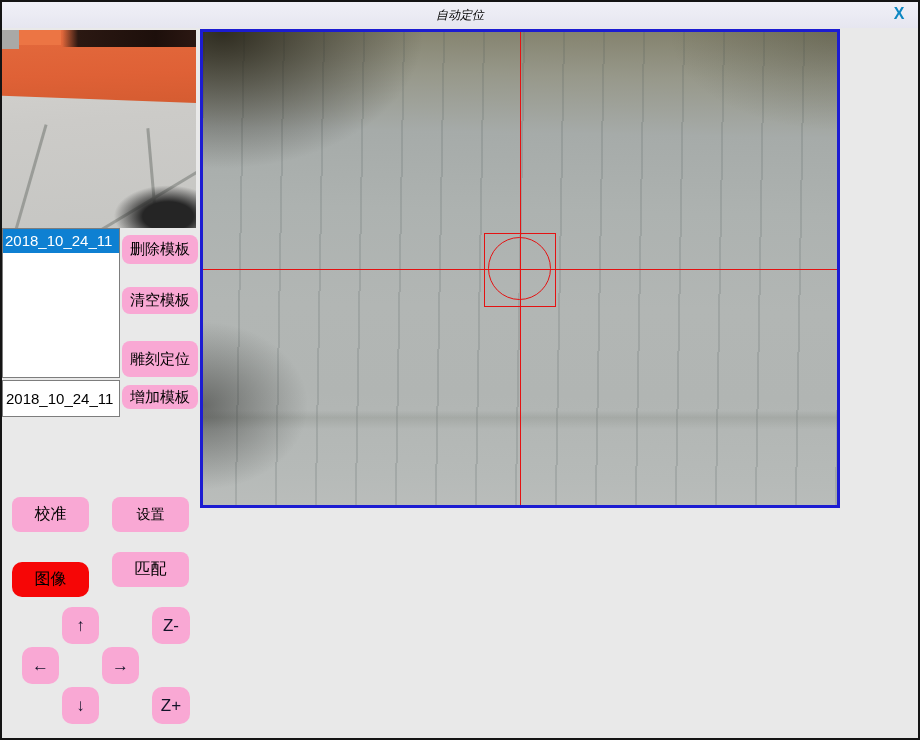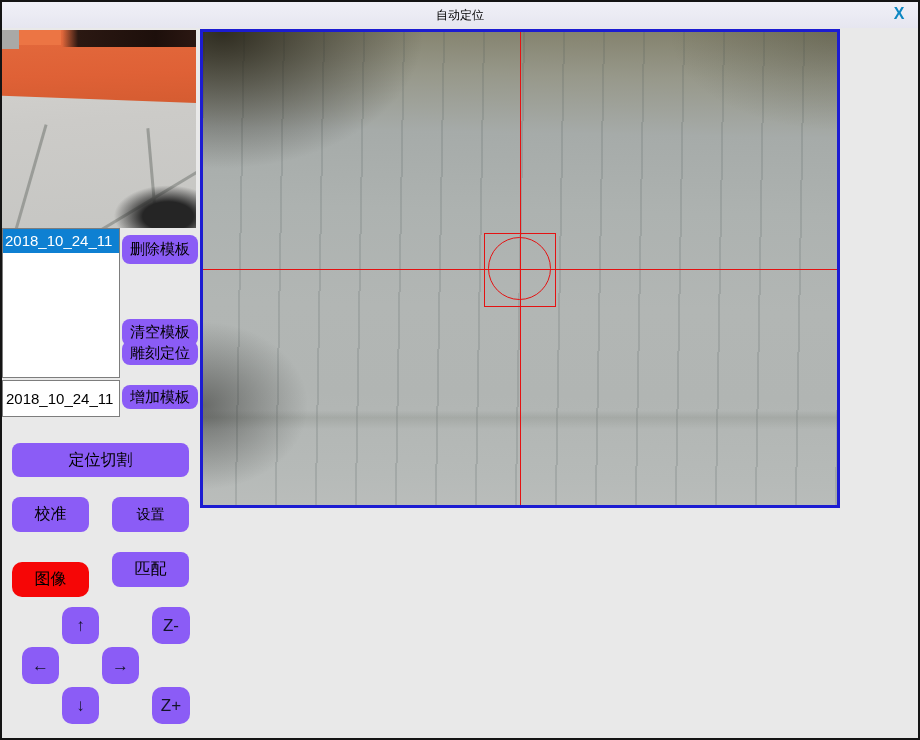--- a/index.html
+++ b/index.html
@@ -1,21 +1,21 @@
 <!DOCTYPE html>
 <html><head>
 <meta charset="utf-8">
 <style>
   * { margin:0; padding:0; box-sizing:border-box; }
   html,body { width:920px; height:740px; font-family:"Liberation Sans","DejaVu Sans",sans-serif; }
   .window { position:relative; width:920px; height:740px; background:#e9e9e9; overflow:hidden; }
   .frame { position:absolute; inset:0; box-shadow:inset 0 0 0 2px #141414; pointer-events:none; z-index:60; }
 
   .titlebar { position:absolute; left:2px; top:2px; width:916px; height:26px;
-    background:linear-gradient(180deg,#f0f0f7,#e6e6f0); display:flex; align-items:center; justify-content:center; }
+    background:linear-gradient(180deg,#f0f0f7,#e6e6f0); display:flex; align-items:center; justify-content:center;font-style:italic; }
   .title { font-size:12px; color:#000; }
   .close-x { position:absolute; right:10px; top:3px; width:22px; height:22px; display:flex;
     align-items:center; justify-content:center; font-size:16px; font-weight:bold; color:#0d87c2; cursor:pointer; }
 
   
   .thumb { position:absolute; left:2px; top:30px; width:194px; height:198px; overflow:hidden;
     background:linear-gradient(175deg,#d6d5d2 0%,#cccbc8 45%,#c6c6c3 100%); }
   .thumb .grout { position:absolute; background:#9a9c98; }
   .g1 { width:3px; height:135px; left:24px; top:92px; transform:rotate(16deg); }
   .g2 { width:3px; height:130px; left:150px; top:98px; transform:rotate(-5deg); }
@@ -34,24 +34,24 @@
   .listbox { position:absolute; left:2px; top:228px; width:118px; height:150px; background:#ffffff;
     border:1px solid #7d7d7d; overflow:hidden; }
   .list-item { height:24px; line-height:24px; font-size:15px; padding-left:2px; white-space:nowrap; }
   .list-item.selected { background:#0e80d2; color:#ffffff; }
   .name-field { position:absolute; left:2px; top:380px; width:118px; height:37px; background:#ffffff;
     border:1px solid #7d7d7d; font-size:15px; color:#000; padding-left:3px;
     font-family:"Liberation Sans","DejaVu Sans",sans-serif; }
 
   
   .btn { position:absolute; display:flex; align-items:center; justify-content:center;
-    background:#8b5cf6; border-radius:8px; font-size:15px; color:#000; cursor:pointer; white-space:nowrap; }
+    background:#f9a8d4; border-radius:8px; font-size:15px; color:#000; cursor:pointer; white-space:nowrap; }
   .btn-delete  { left:122px; top:235px; width:76px; height:29px; }
-  .btn-clear   { left:122px; top:287px; width:76px; height:27px;margin-top:32px; }
-  .btn-engrave { left:122px; top:341px; width:76px; height:24px; }
+  .btn-clear   { left:122px; top:287px; width:76px; height:27px; }
+  .btn-engrave { left:122px; top:341px; width:76px; height:36px; }
   .btn-add     { left:122px; top:385px; width:76px; height:24px; }
   .btn-poscut  { left:12px;  top:443px; width:177px; height:34px; font-size:16px; }
   .btn-cal     { left:12px;  top:497px; width:77px;  height:35px; font-size:16px;font-family:Liberation Serif, serif; }
   .btn-set     { left:112px; top:497px; width:77px;  height:35px; font-size:14px; }
   .btn-img     { left:12px;  top:552px; width:77px;  height:35px; font-size:16px; background:#f60606; border-radius:10px;margin-top:10px; }
   .btn-match   { left:112px; top:552px; width:77px;  height:35px; font-size:16px; border-radius:8px; }
   .jog { border-radius:10px; font-size:17px; color:#14142a; }
   .jog-up    { left:62px;  top:607px; width:37px; height:37px; }
   .jog-zminus{ left:152px; top:607px; width:38px; height:37px; }
   .jog-left  { left:22px;  top:647px; width:37px; height:37px; }
@@ -101,21 +101,20 @@
     <div class="list-item selected">2018_10_24_11</div>
   </div>
 
   <input class="name-field" type="text" value="2018_10_24_11" style="">
 
   <div class="btn btn-delete">删除模板</div>
   <div class="btn btn-clear">清空模板</div>
   <div class="btn btn-engrave">雕刻定位</div>
   <div class="btn btn-add">增加模板</div>
 
-  <div class="btn btn-poscut">定位切割</div>
   <div class="btn btn-cal">校准</div>
   <div class="btn btn-set">设置</div>
   <div class="btn btn-img">图像</div>
   <div class="btn btn-match">匹配</div>
 
   <div class="btn jog jog-up">
     <span>↑</span>
   </div>
   <div class="btn jog jog-zminus">
     <span>Z-</span>

